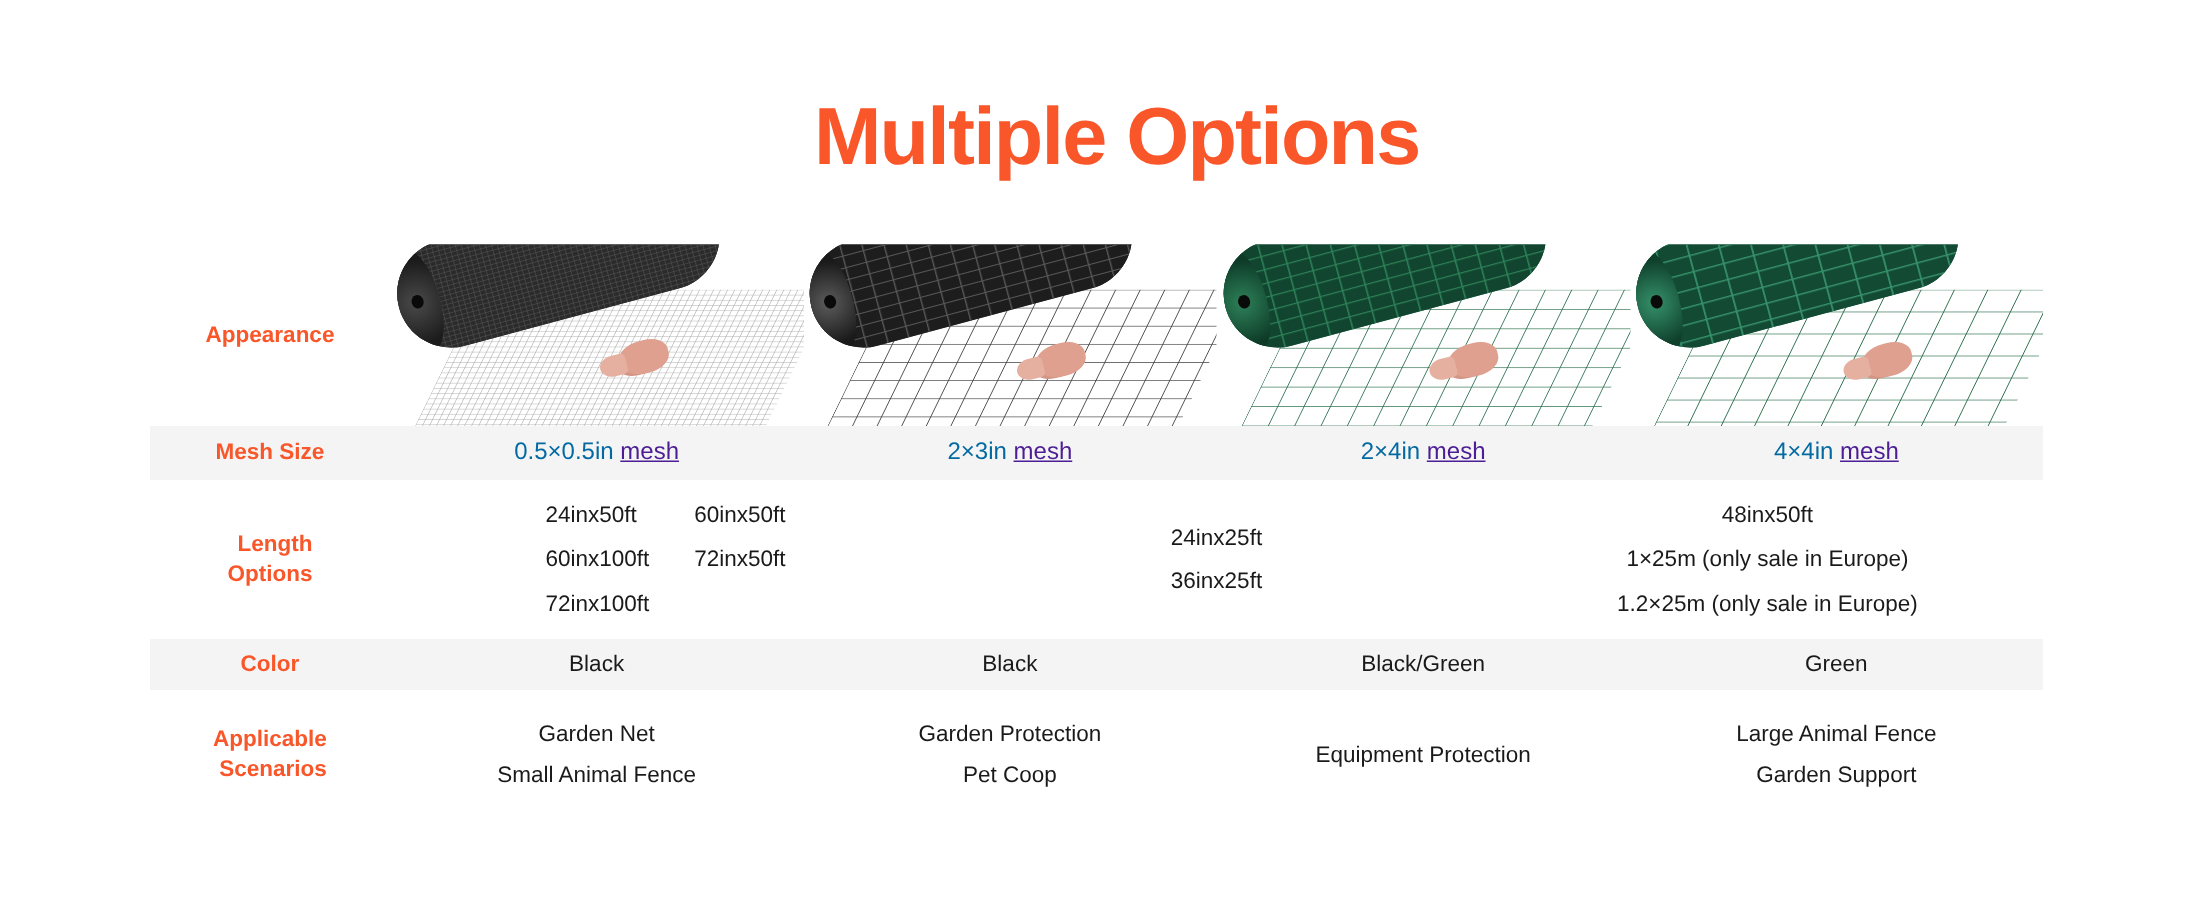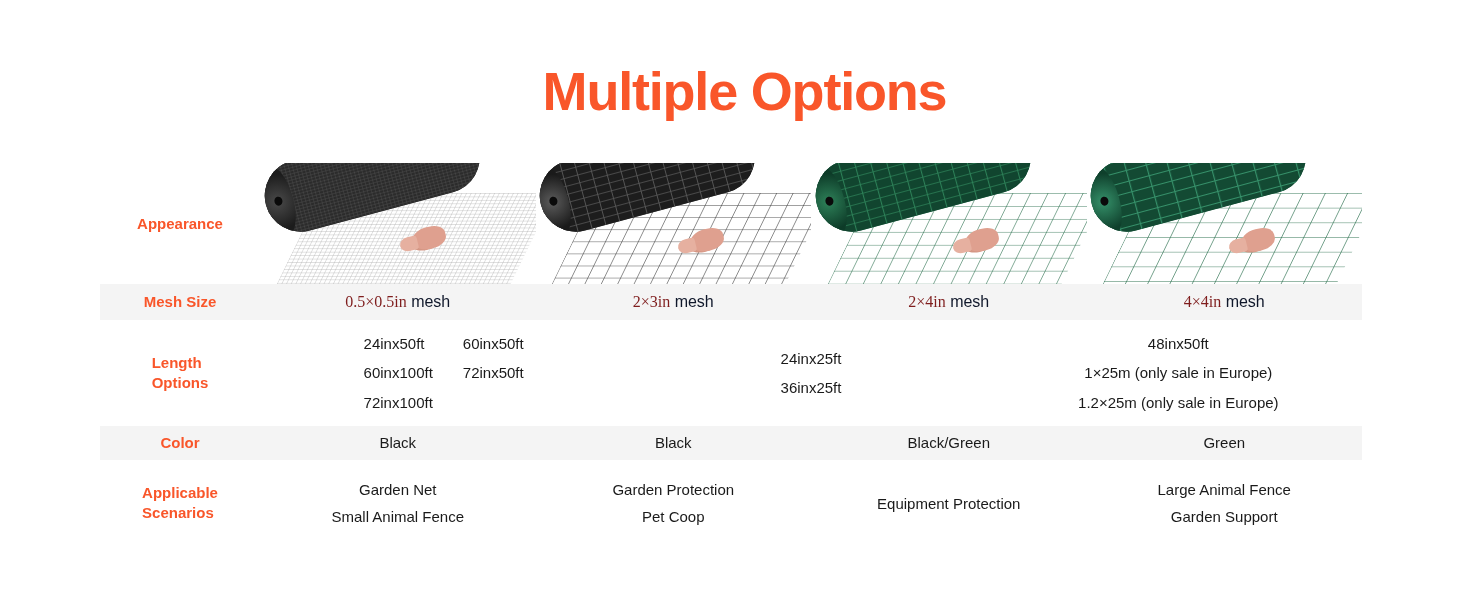--- a/index.html
+++ b/index.html
@@ -42,21 +42,21 @@
     align-items: stretch;
   }
   .row.shaded { background: #f4f4f4; }
 
   .label-cell {
     width: 160px;
     flex: 0 0 160px;
     display: flex;
     align-items: center;
     justify-content: center;
-    text-align: left;
+    text-align: right;
     color: #f9562a;
     font-weight: 700;
     font-size: 15px;
     line-height: 1.32;
     padding: 0 4px;
   }
   .data-cell {
     flex: 1 1 0;
     display: flex;
     flex-direction: column;
@@ -126,22 +126,22 @@
     position: absolute;
     left: -13px; top: 5px;
     width: 18px; height: 14px;
     background: #e6b0a0;
     border-radius: 50% 20% 20% 50%;
   }
 
   
   .row-mesh { height: 36px; }
   .row-mesh .data-cell { font-size: 16px; }
-  .mesh-dim { color: #7f1d1d; font-family: Liberation Serif, serif; }
-  .mesh-word { color: #0f172a; }
+  .mesh-dim { color: #0369a1; }
+  .mesh-word { color: #4c1d95; text-decoration: underline; }
 
   
   .row-length { height: 106px; }
   .row-length .data-cell { font-size: 15px; line-height: 1.95; }
   .len-grid {
     display: grid;
     grid-template-columns: auto auto;
     column-gap: 30px;
     row-gap: 0;
     justify-items: start;

